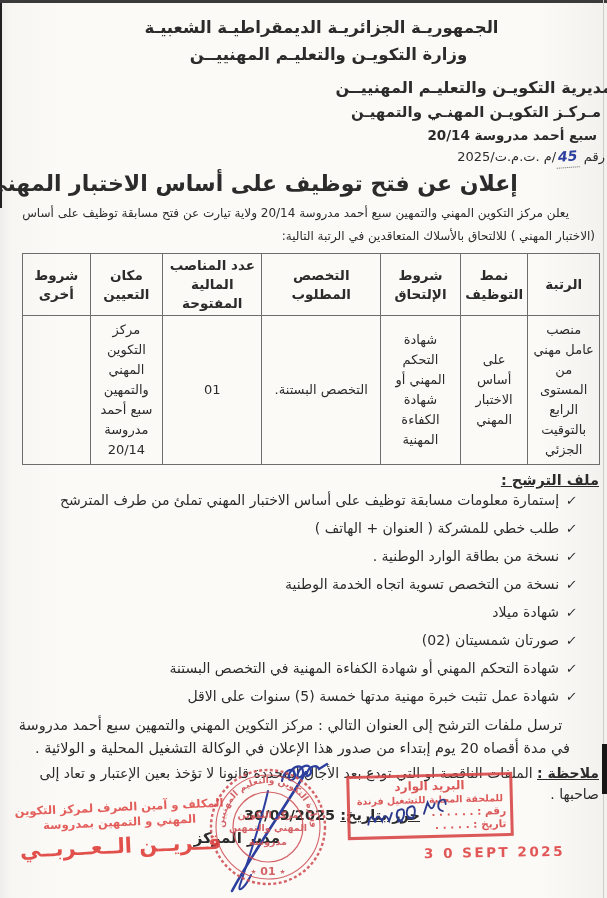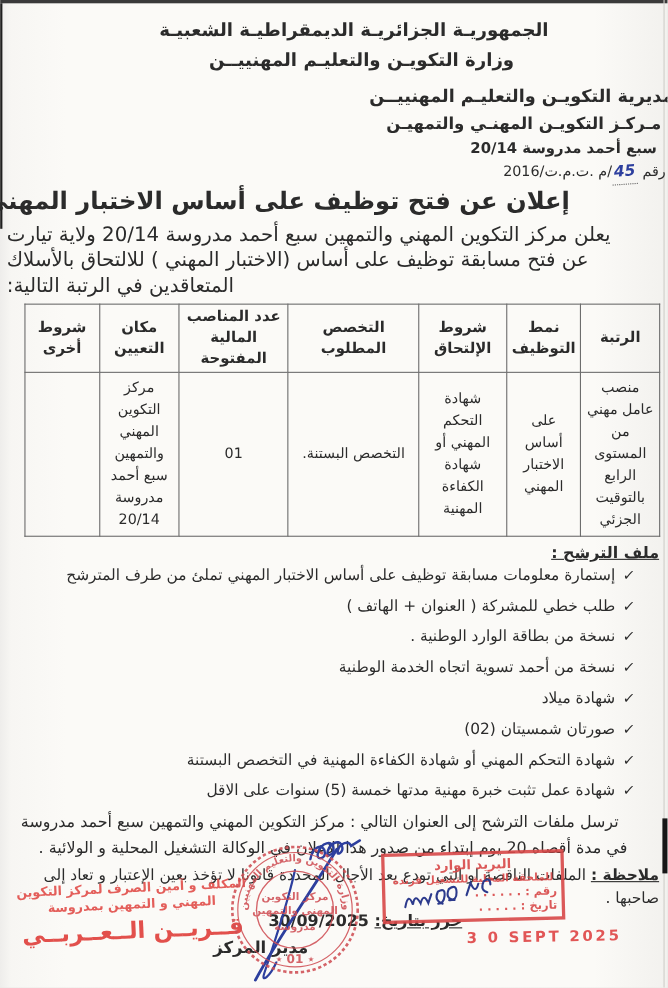--- a/index.html
+++ b/index.html
@@ -23,21 +23,21 @@
   .hr1{font-size:16px;line-height:25px;margin-left:-6px;margin-right:-5px;}
   .hr2{font-size:15px;line-height:25px;margin-right:108px;}
   .hr3{font-size:15px;line-height:25px;margin-right:6px;}
   .hr4{font-size:13.5px;line-height:21px;margin-right:10px;font-weight:bold;margin-left:36px;}
   .hr5{font-size:13px;line-height:21px;margin-right:2px;font-weight:normal;}
   .hw-blue{display:inline-block;color:#2d3f9e;font-style:italic;font-weight:bold;
            border-bottom:1px dotted #666;transform:rotate(-4deg);font-size:14px;padding:0 2px;}
 
   .title{position:relative;right:52px;text-align:center;font-weight:bold;font-size:22px;line-height:30px;margin-top:1px;}
 
-  .intro{font-size:18px;line-height:23px;text-align:left;margin:3px 12px 0 6px;text-indent:26px;}
+  .intro{font-size:12px;line-height:23px;text-align:right;margin:3px 12px 0 6px;text-indent:26px;}
 
   table.jobs{border-collapse:collapse;table-layout:fixed;width:578px;margin:5px 7px 0 22px;}
   table.jobs th,table.jobs td{border:1px solid #6d6d6d;text-align:center;vertical-align:middle;padding:2px 3px;}
   table.jobs th{font-size:13.5px;font-weight:bold;height:50px;line-height:19px;}
   table.jobs td{font-size:13px;line-height:20px;height:144px;}
   .c1{width:70px;} .c2{width:66px;} .c3{width:78px;} .c4{width:116px;} .c5{width:97px;} .c6{width:71px;} .c7{width:66px;}
 
   .file-heading{font-size:14.5px;font-weight:bold;text-decoration:underline;margin:7px 8px 2px 0;}
   ul.checklist{list-style:none;margin:2px 30px 0 0;padding:0;}
   ul.checklist li{font-size:14px;line-height:20px;margin-bottom:7px;}
@@ -85,21 +85,21 @@
 
     <div class="hdr-center hdr-c1">الجمهوريـة الجزائريـة الديمقراطيـة الشعبيـة</div>
     <div class="hdr-center hdr-c2">وزارة التكويـن والتعليـم المهنييــن</div>
 
     <div class="hdr-right">
       <div class="hr1">مديرية التكويـن والتعليـم المهنييــن</div>
       <div class="hr3">مـركـز التكويـن المهنـي والتمهيـن</div>
       <div class="hr4">سبع أحمد مدروسة 20/14</div>
       <div class="hr5">
         <span>رقم</span>
-        <span class="hw-blue">45</span><span>/م .ت.م.ت/2016</span>
+        <span class="hw-blue">45</span><span>/م .ت.م.ت/2025</span>
       </div>
     </div>
 
     <div class="title">إعلان عن فتح توظيف على أساس الاختبار المهني</div>
 
     <p class="intro">يعلن مركز التكوين المهني والتمهين سبع أحمد مدروسة 20/14 ولاية تيارت عن فتح مسابقة توظيف على أساس (الاختبار المهني ) للالتحاق بالأسلاك المتعاقدين في الرتبة التالية:</p>
 
     <table class="jobs">
       <colgroup>
         <col class="c1">
@@ -131,21 +131,21 @@
       </tr>
     </tbody>
       </table>
 
     <div class="file-heading">ملف الترشح :</div>
 
     <ul class="checklist">
       <li><span class="check">✓</span><span>إستمارة معلومات مسابقة توظيف على أساس الاختبار المهني تملئ من طرف المترشح</span></li>
       <li><span class="check">✓</span><span>طلب خطي للمشركة ( العنوان + الهاتف )</span></li>
       <li><span class="check">✓</span><span>نسخة من بطاقة الوارد الوطنية .</span></li>
-      <li><span class="check">✓</span><span>نسخة من أحمد تسوية اتجاه الخدمة الوطنية</span></li>
+      <li><span class="check">✓</span><span>نسخة من التخصص تسوية اتجاه الخدمة الوطنية</span></li>
       <li><span class="check">✓</span><span>شهادة ميلاد</span></li>
       <li><span class="check">✓</span><span>صورتان شمسيتان (02)</span></li>
       <li><span class="check">✓</span><span>شهادة التحكم المهني أو شهادة الكفاءة المهنية في التخصص البستنة</span></li>
       <li><span class="check">✓</span><span>شهادة عمل تثبت خبرة مهنية مدتها خمسة (5) سنوات على الاقل</span></li>
     </ul>
 
     <p class="send-par">ترسل ملفات الترشح إلى العنوان التالي : مركز التكوين المهني والتمهين سبع أحمد مدروسة في مدة أقصاه 20 يوم إبتداء من صدور هذا الإعلان في الوكالة التشغيل المحلية و الولائية .</p>
 
     <p class="note-par">
       <span class="note-label">ملاحظة :</span><span> الملفات الناقصة او التي تودع بعد الأجال المحددة قانونا لا تؤخذ بعين الإعتبار و تعاد إلى صاحبها .</span>

